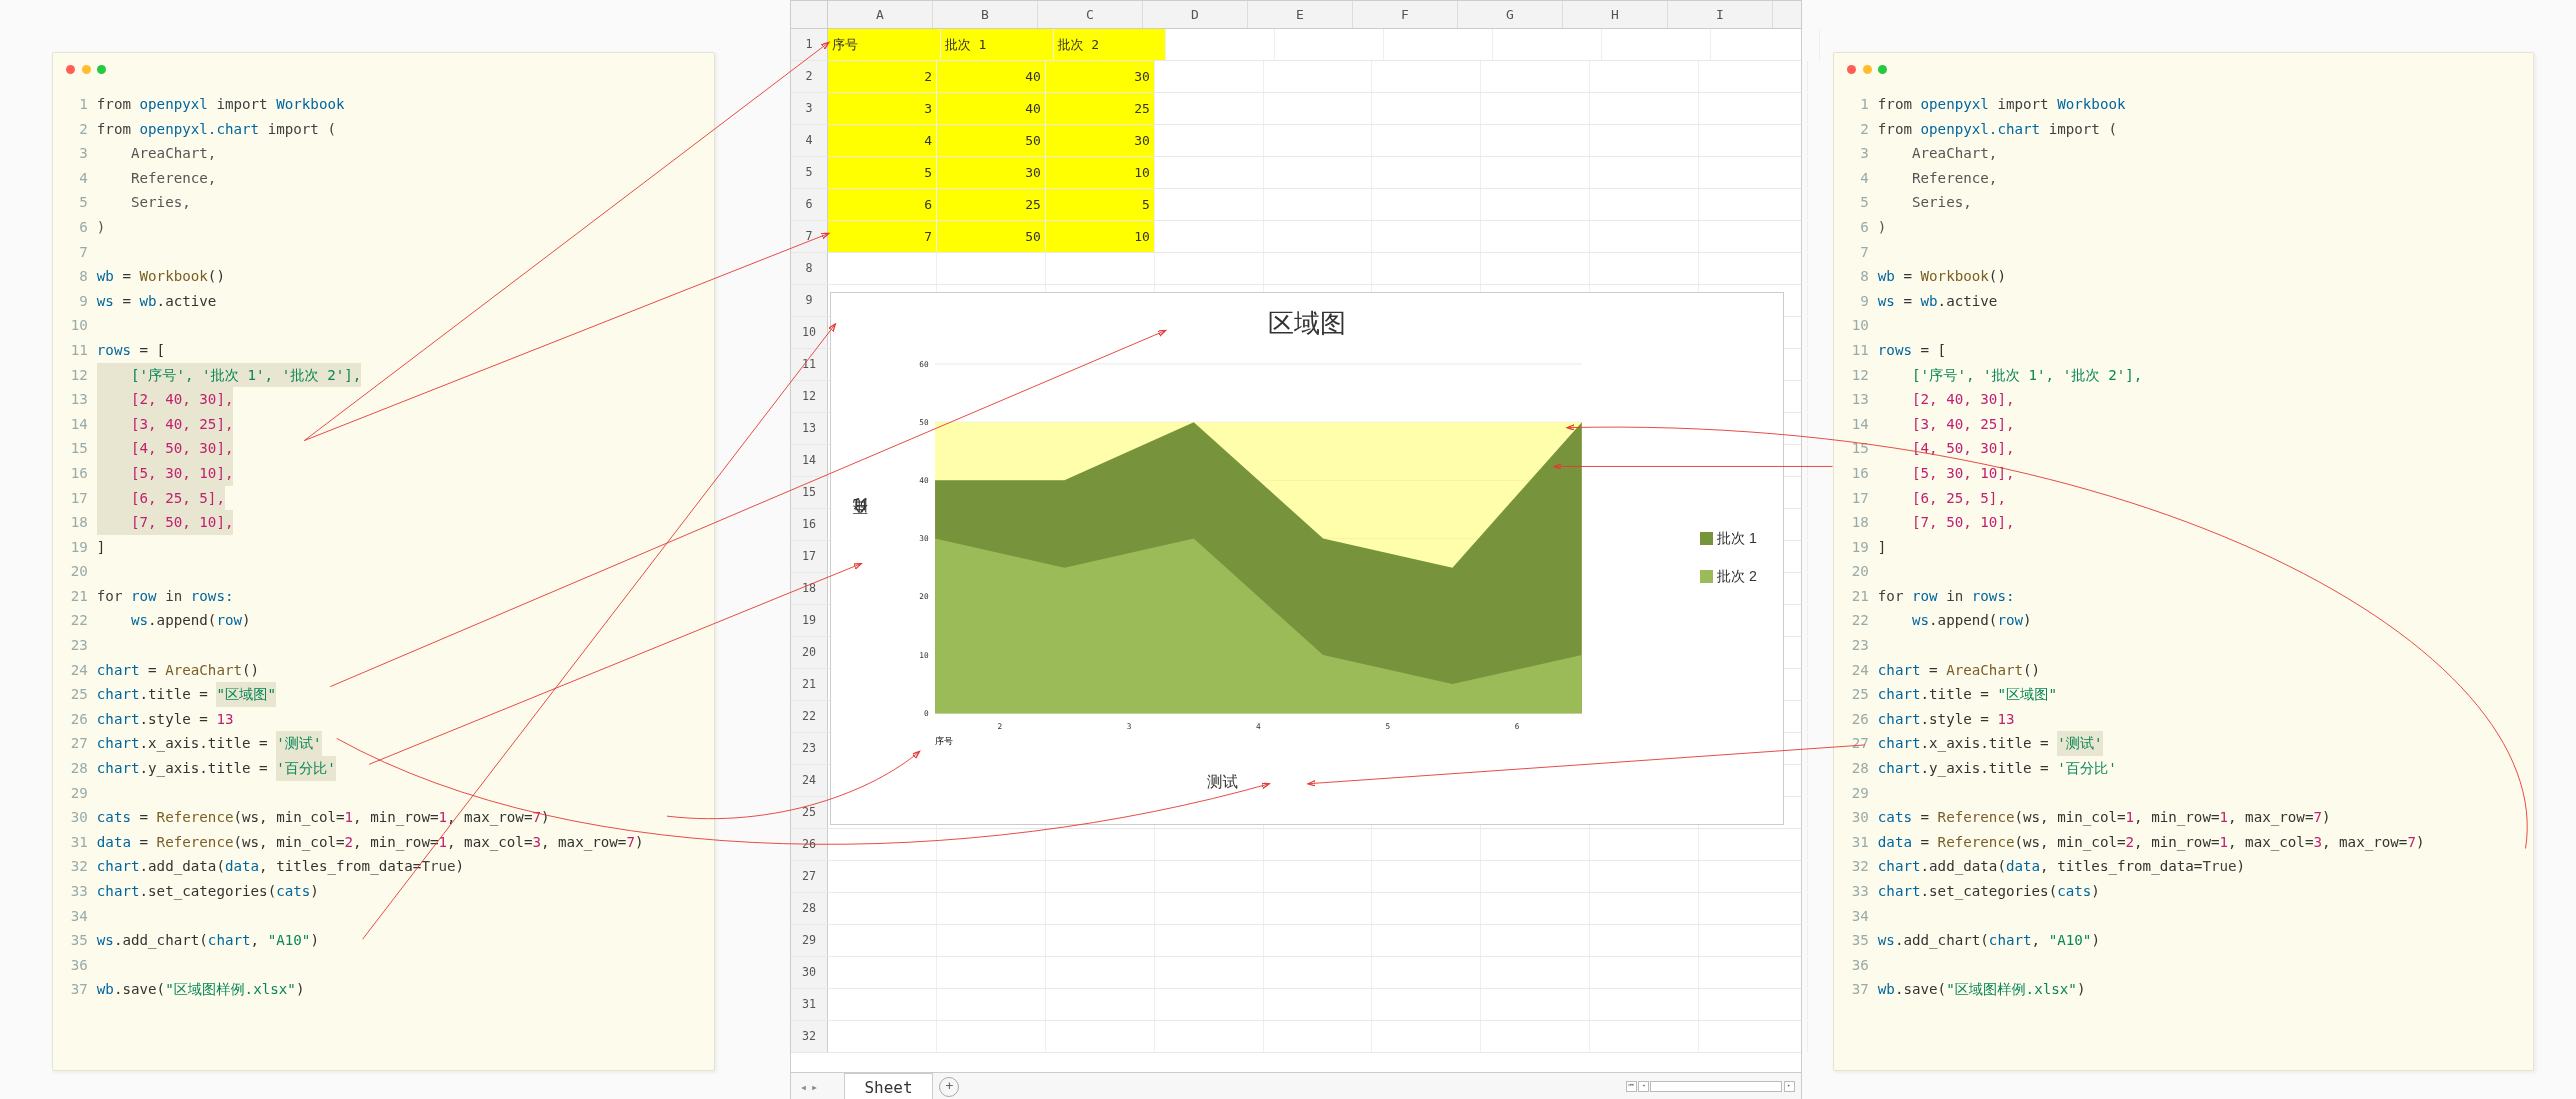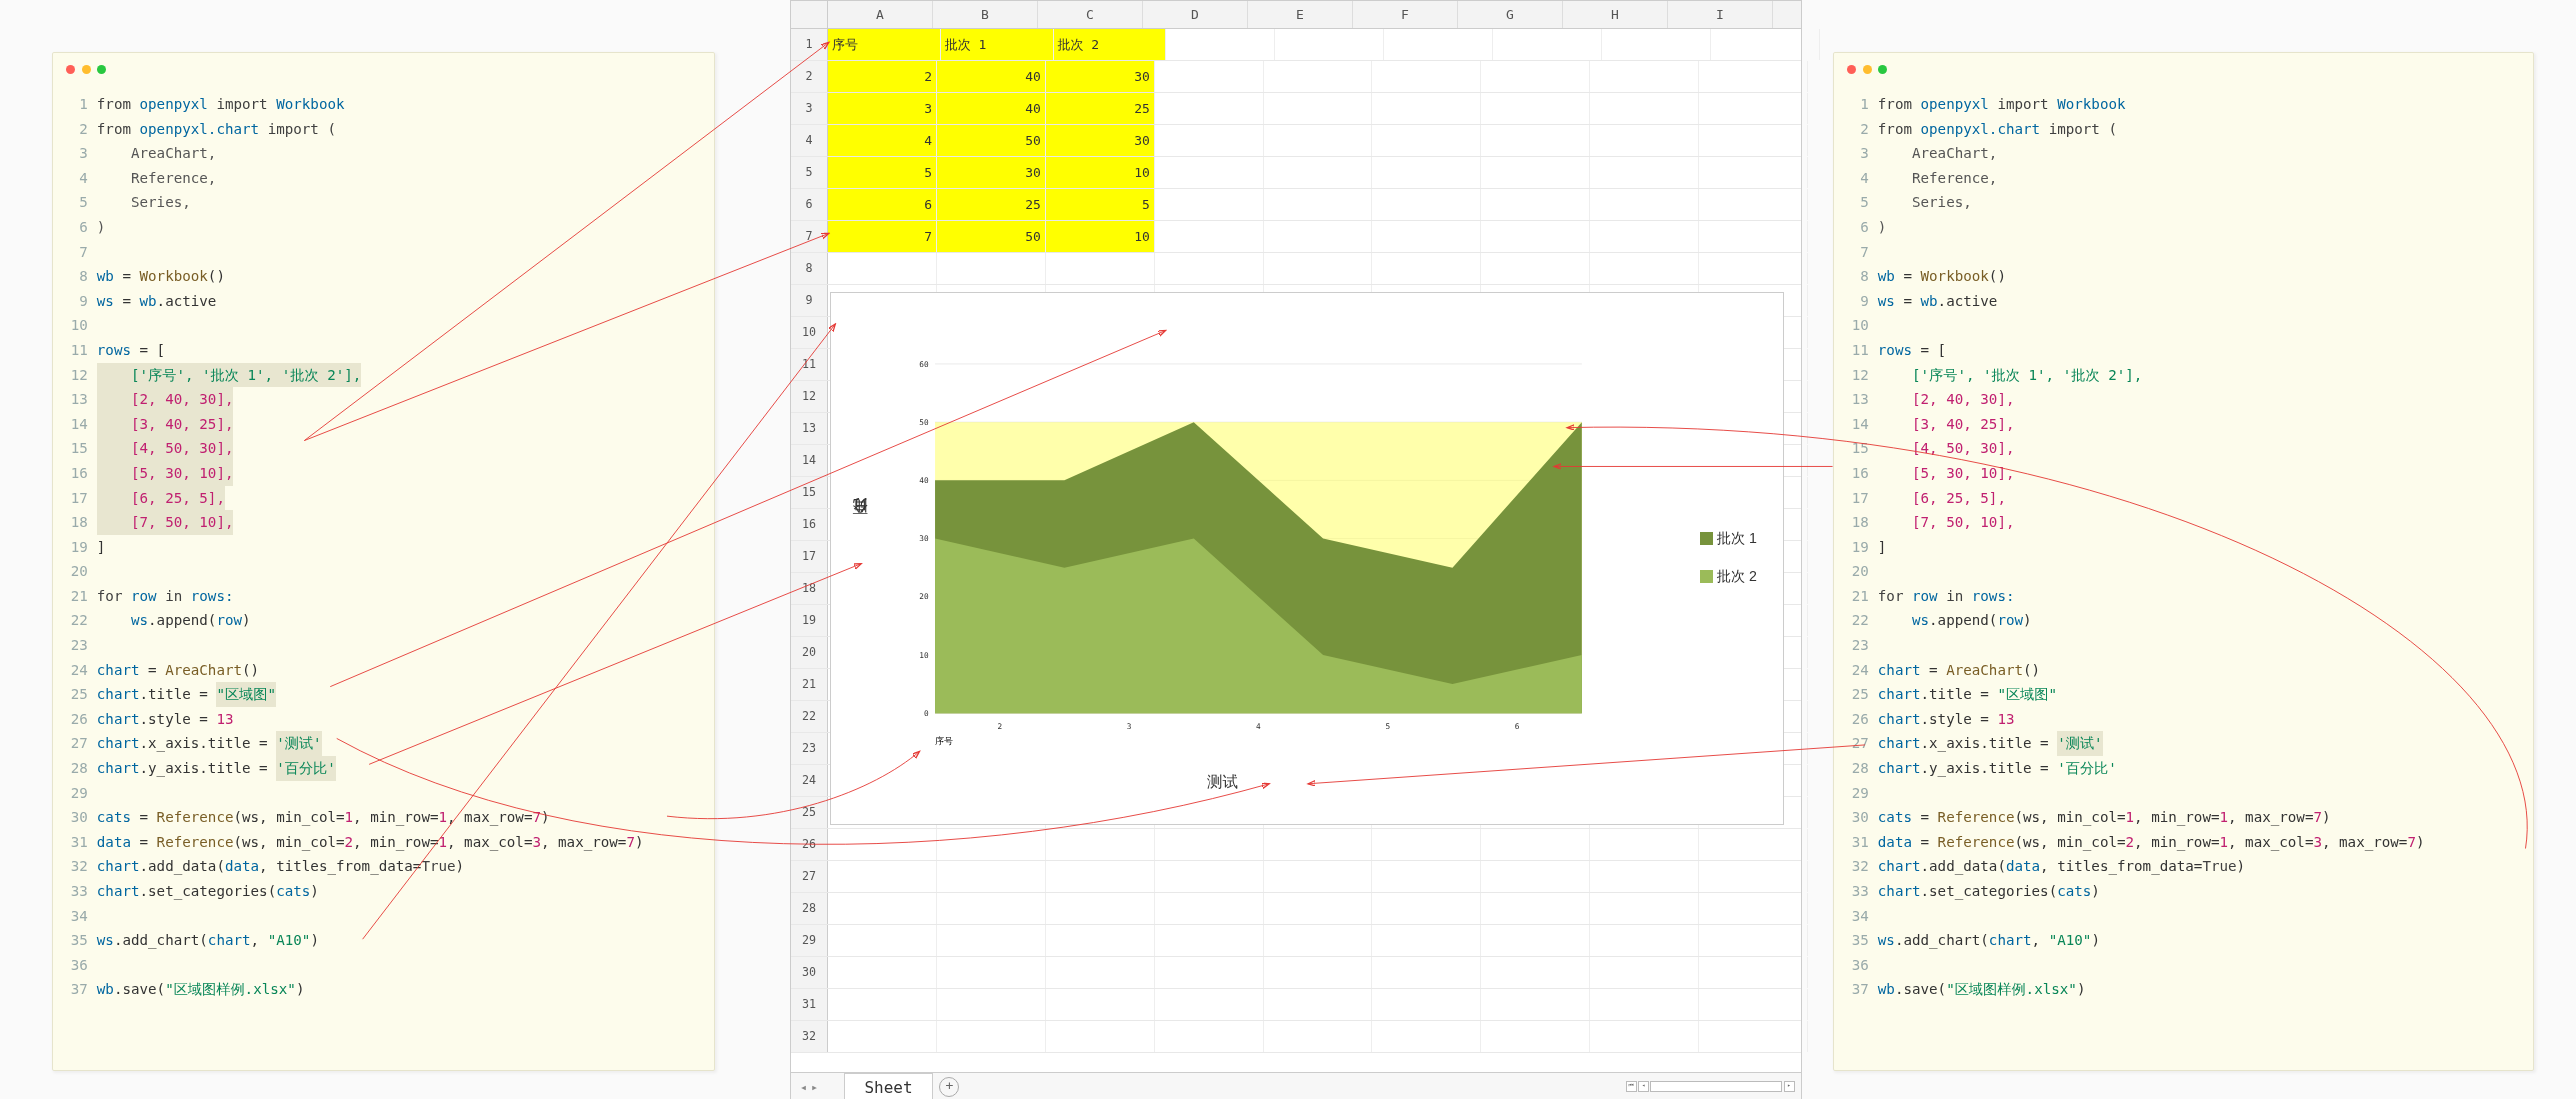--- a/index.html
+++ b/index.html
@@ -499,20 +499,21 @@
           <div class="cell" style="flex: 0 0 104px; line-height: 31px; font-size: 13px;"></div>
           <div class="cell" style="flex: 0 0 104px; line-height: 31px; font-size: 13px;"></div>
         </div>
       </div>
 
     <div style="position:absolute;left:51px;top:304px">
       <span class="a10" style="font-size:14.2px;padding:2.6px 10.4px">A10</span>
     </div>
 
     <div class="chart" style="left:39px;top:291px;width:952px;height:531px">
+      <div class="chart-title" style="font-size:26px;padding-top:13px">区域图</div>
       <div class="ylab" style="left:19.4px;top:233px;font-size:15.5px">百分比</div>
       <svg class="plot" style="left:65px;top:58px;font-size:13px" width="699" height="401" viewBox="0 0 1080 620">
 
         <g class="grid">
           <line x1="60" y1="560" x2="1060" y2="560"></line>
           <line x1="60" y1="470" x2="1060" y2="470"></line>
           <line x1="60" y1="380" x2="1060" y2="380"></line>
           <line x1="60" y1="290" x2="1060" y2="290"></line>
           <line x1="60" y1="200" x2="1060" y2="200"></line>
           <line x1="60" y1="110" x2="1060" y2="110"></line>

